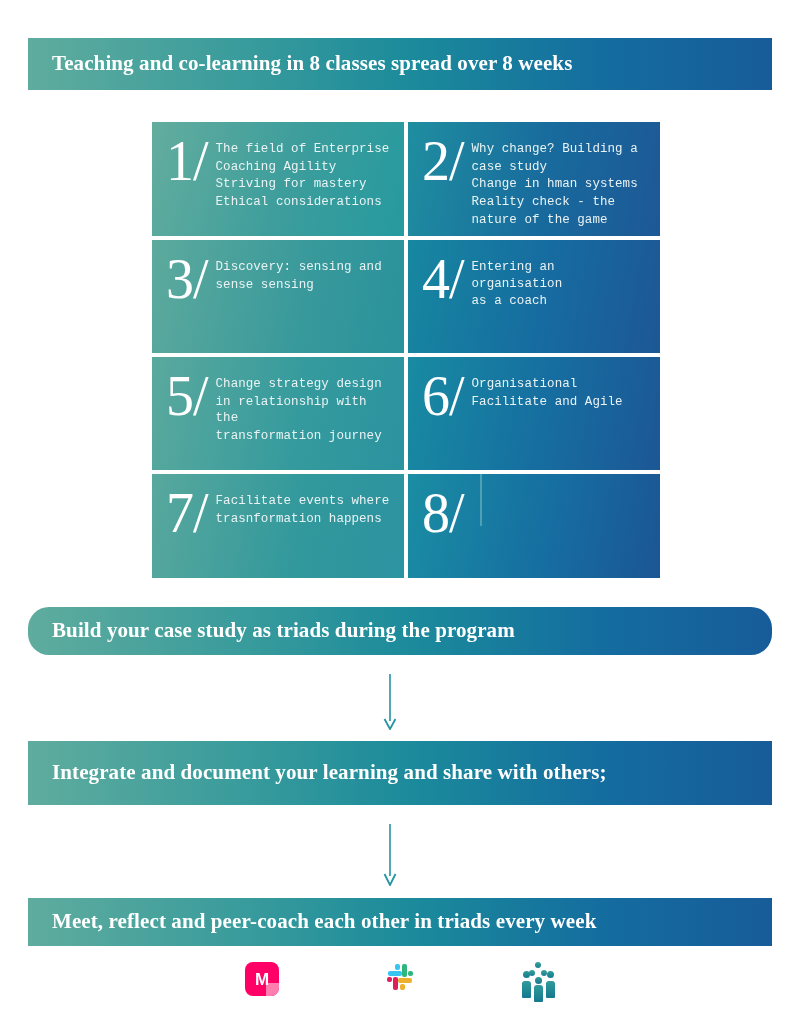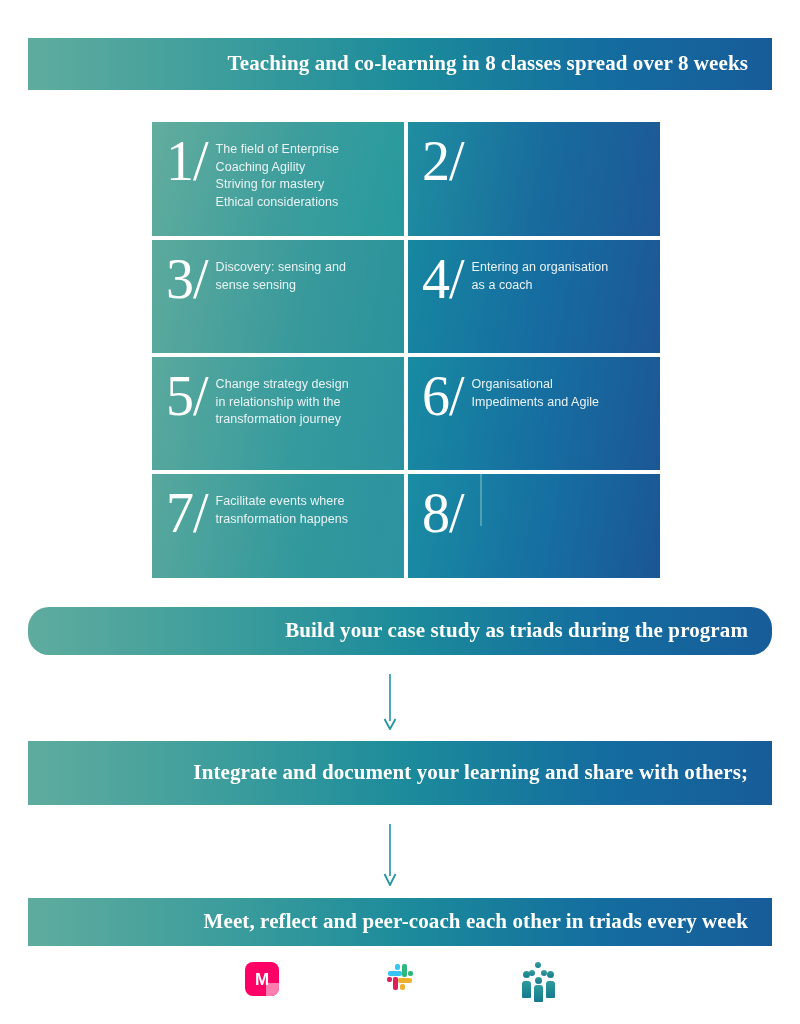--- a/index.html
+++ b/index.html
@@ -18,21 +18,21 @@
   }
 
   
   .banner {
     position: absolute;
     left: 28px;
     width: 744px;
     background: linear-gradient(90deg, #5fac9e 0%, #3a9c9c 28%, #1b8a9b 52%, #146c9f 78%, #175c99 100%);
     display: flex;
     align-items: center;
-    justify-content: flex-end;
+    justify-content: flex-start;
     box-sizing: border-box;
   }
   .banner-text {
     font-family: "Liberation Serif", serif;
     color: #ffffff;
     font-weight: bold;
     font-size: 21px;
     line-height: 1.22;
     text-align: center;
     letter-spacing: .1px;
@@ -87,21 +87,21 @@
     margin-right: 8px;
     margin-top: 2px;
     letter-spacing: -1px;
   }
   .card-lines {
     flex: 1 1 auto;
     padding-top: 7px;
     min-width: 0;
   }
   .card-line {
-    font-family: Liberation Sans, sans-serif;
+    font-family: Liberation Mono, monospace;
     color: #eaf3f4;
     font-size: 12.5px;
     line-height: 1.33;
     margin: 0 0 1px 0;
     letter-spacing: .05px;
   }
 
   
   .artifact {
     position: absolute;
@@ -243,20 +243,27 @@
     <div class="card-lines">
       <p class="card-line">The field of Enterprise</p>
       <p class="card-line">Coaching Agility</p>
       <p class="card-line">Striving for mastery</p>
       <p class="card-line">Ethical considerations</p>
     </div>
   </div>
 
   <div class="card r1 col-right">
     <div class="card-num">2/</div>
+    <div class="card-lines">
+      <p class="card-line">Why change? Building a</p>
+      <p class="card-line">case study</p>
+      <p class="card-line">Change in hman systems</p>
+      <p class="card-line">Reality check - the</p>
+      <p class="card-line">nature of the game</p>
+    </div>
   </div>
 
   <div class="card r2 col-left">
     <div class="card-num">3/</div>
     <div class="card-lines">
       <p class="card-line">Discovery: sensing and</p>
       <p class="card-line">sense sensing</p>
     </div>
   </div>
 
@@ -274,21 +281,21 @@
       <p class="card-line">Change strategy design</p>
       <p class="card-line">in relationship with the</p>
       <p class="card-line">transformation journey</p>
     </div>
   </div>
 
   <div class="card r3 col-right">
     <div class="card-num">6/</div>
     <div class="card-lines">
       <p class="card-line">Organisational</p>
-      <p class="card-line">Impediments and Agile</p>
+      <p class="card-line">Facilitate and Agile</p>
     </div>
   </div>
 
   <div class="card r4 col-left">
     <div class="card-num">7/</div>
     <div class="card-lines">
       <p class="card-line">Facilitate events where</p>
       <p class="card-line">trasnformation happens</p>
     </div>
   </div>

